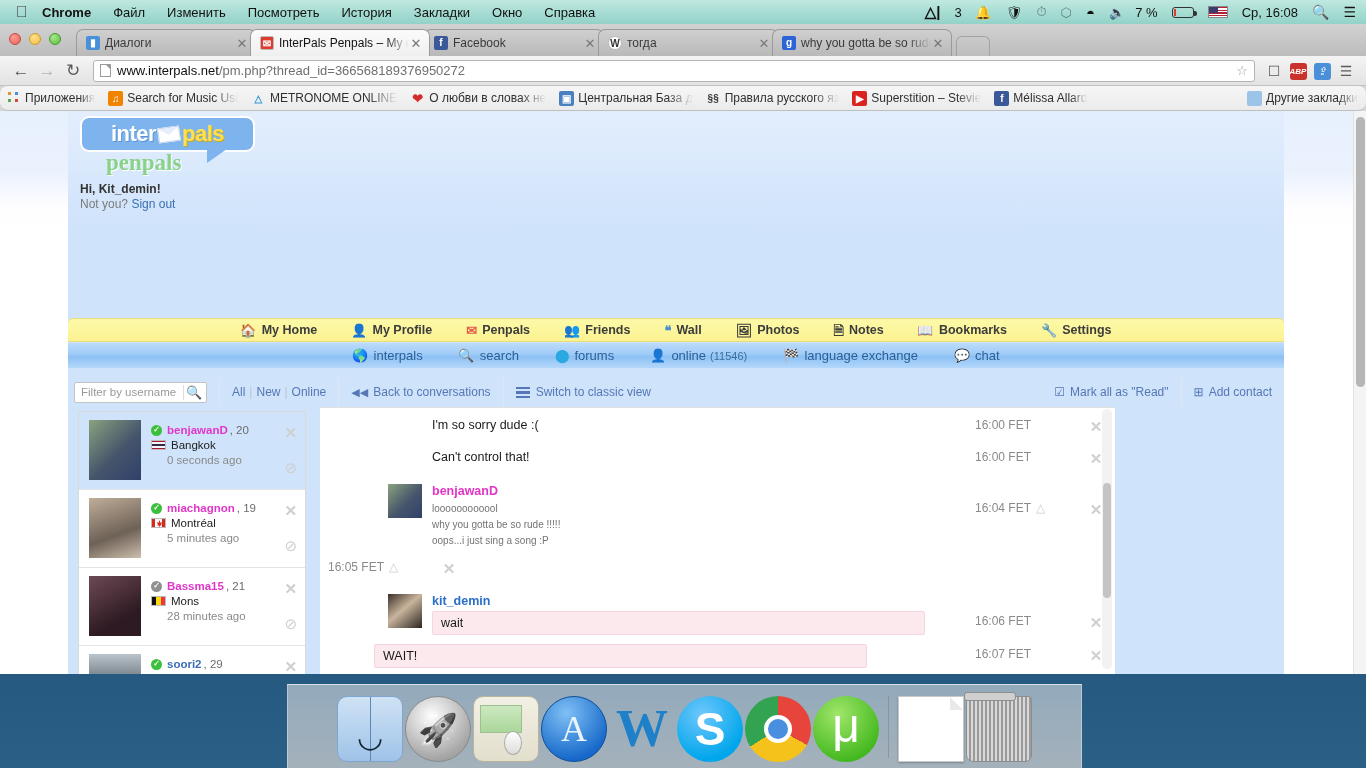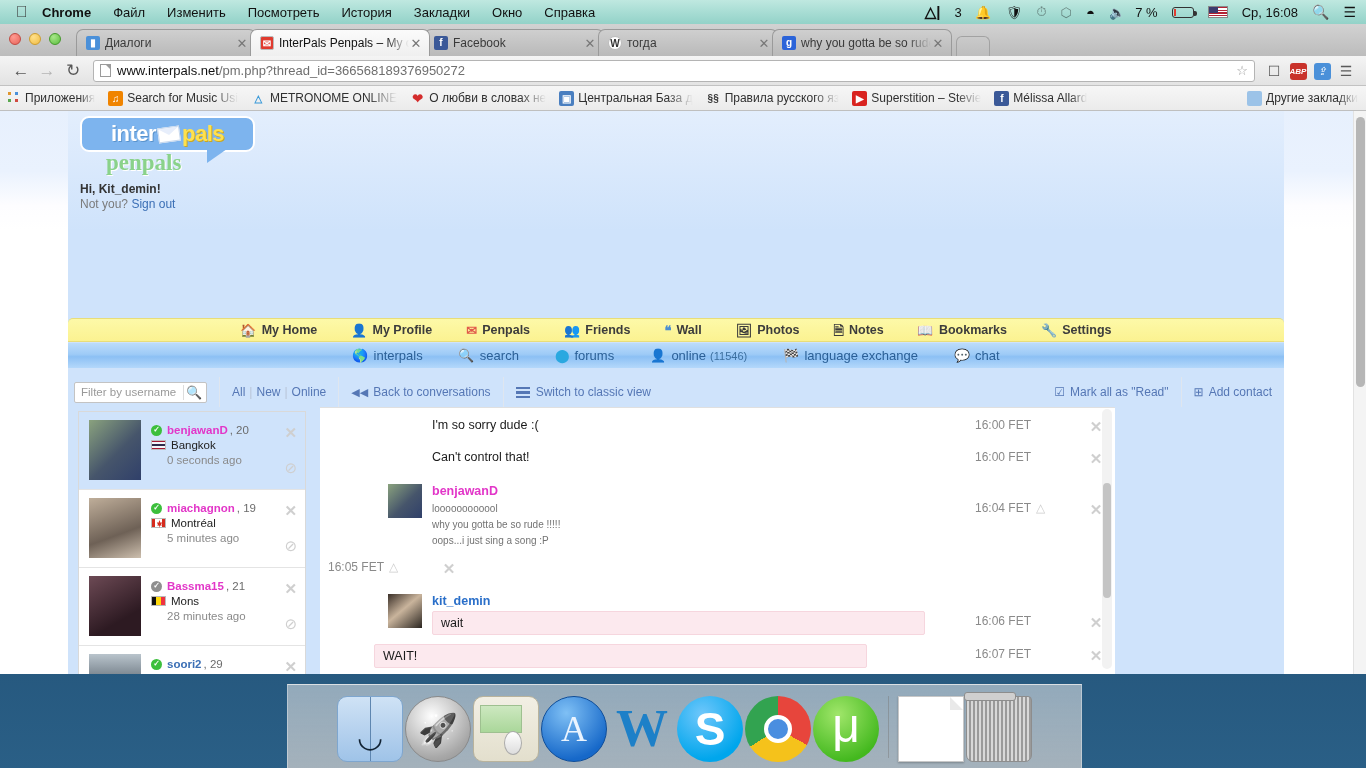--- a/index.html
+++ b/index.html
@@ -112,21 +112,21 @@
   .abp { display:inline-block;width:17px;height:17px;border-radius:3px;background:#c9332b;color:#fff;
     font-size:8px;font-weight:bold;line-height:17px;text-align:center;}
   .shareic{display:inline-block;width:17px;height:17px;border-radius:3px;background:#4a90d9;color:#fff;
     font-size:11px;line-height:17px;text-align:center;}
 
   
   #bookmarks {
     height: 25px; background: linear-gradient(#f6f6f6,#ebebeb);
     border-bottom: 1px solid #bfbfbf;
     display: flex; align-items: center; padding: 0 6px;
-    font-size: 12px; color: #303030; overflow: hidden;
+    font-size: 12px; color: #303030; overflow: hidden; border-radius: 8px;
   }
   .bm { display: flex; align-items: center; margin-right: 13px; white-space: nowrap; flex: none; max-width: 150px;}
   .bm .bi { width: 15px; height: 15px; margin-right: 4px; flex: none; border-radius: 2px;
     font-size: 10px; line-height: 15px; text-align: center; color: #fff; font-weight: bold;}
   .bm .bt { overflow:hidden; -webkit-mask-image: linear-gradient(to right,#000 78%,transparent 100%);
             mask-image: linear-gradient(to right,#000 78%,transparent 100%); }
   .bm.last { margin-left: auto; margin-right: 2px; max-width: none;}
   .gridic { display:inline-block;width:13px;height:13px;
     background-image: radial-gradient(#e0962f 45%, transparent 46%), radial-gradient(#4a90d9 45%, transparent 46%),
                       radial-gradient(#5aa84f 45%, transparent 46%), radial-gradient(#d04a3f 45%, transparent 46%);

